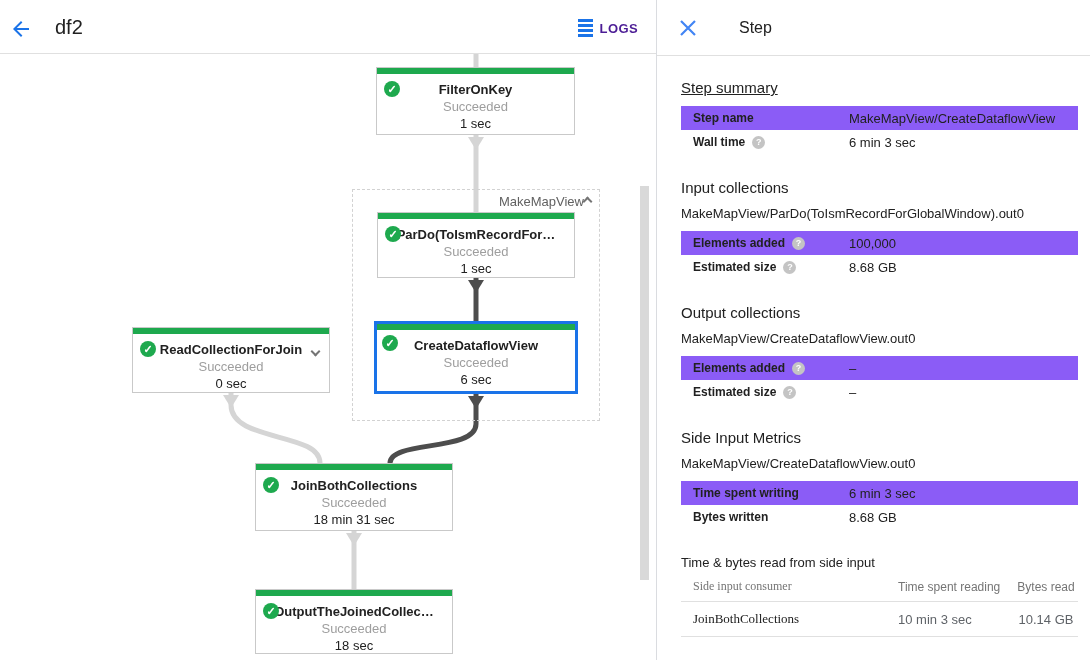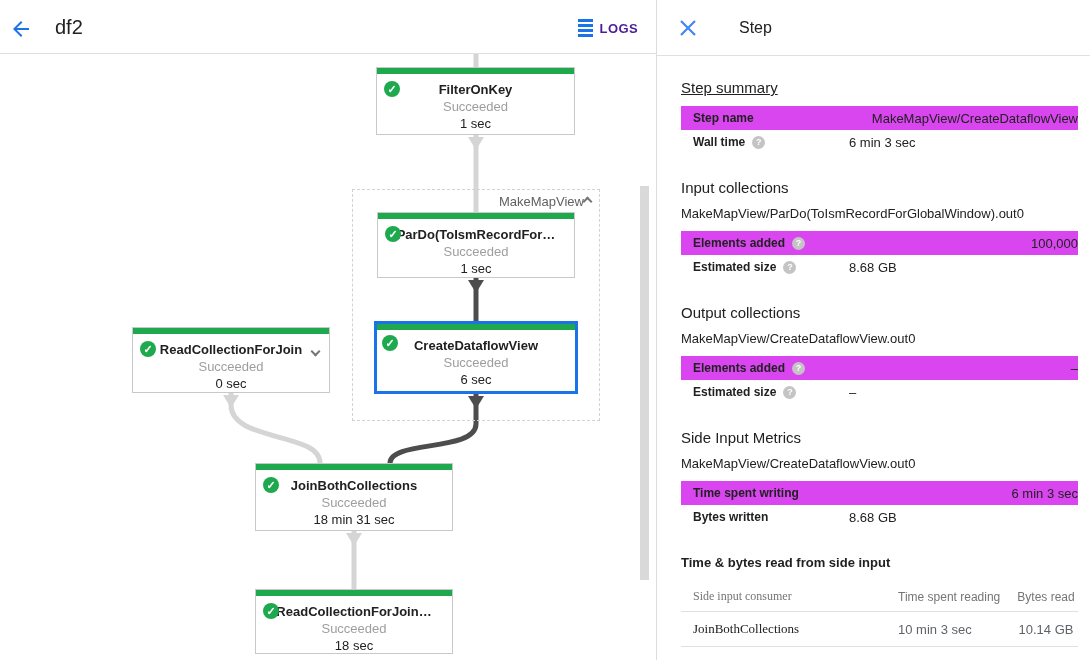--- a/index.html
+++ b/index.html
@@ -56,30 +56,30 @@
                   align-items:center; padding-left:22px;gap:20px; }
   .close-btn { width:18px; height:18px; cursor:pointer; }
   .panel-title { font-size:16px; color:#212121; margin-left:22px; }
   .panel-content { padding:0 12px 0 24px; }
 
   .section-heading { font-size:15px; color:#212121; margin:25px 0 10px; }
   .section-heading.first { margin-top:23px;text-decoration:underline; }
   .collection-name { font-size:13px; color:#212121; margin:0 0 10px; }
 
   .kv-row { display:flex; align-items:center; height:24px; padding-left:12px; }
-  .kv-row.alt { background:#d946ef;justify-content:space-between; }
+  .kv-row.alt { background:#8b5cf6; }
   .kv-label { width:156px; display:flex; align-items:center; font-size:12px;
               font-weight:bold; color:#212121; }
   .kv-value { font-size:13px; color:#212121; }
   .help-icon { width:13px; height:13px; border-radius:50%; background:#c4c4c4;
                color:#fff; font-size:9px; font-weight:bold; line-height:13px;
                text-align:center; margin-left:7px; cursor:pointer; }
   .help-icon::before { content:"?"; }
 
-  .table-title { font-size:13px; font-weight:bold; margin:26px 0 12px; }
+  .table-title { font-size:13px; font-weight:normal; margin:26px 0 2px; }
   .si-table .tr { display:flex; align-items:center; padding-left:12px; }
   .si-table .thead { border-bottom:1px solid #e0e0e0; padding-top:7px; padding-bottom:7px;
                      color:#757575; font-size:12px; }
   .si-table .tbody { border-bottom:1px solid #e0e0e0; padding-top:9px; padding-bottom:9px;
                      font-size:13px; }
   .col-consumer { width:205px;font-family:Liberation Serif, serif; }
   .col-time { width:116px; }
   .col-bytes { flex:1; text-align:center; }
   .tbody .col-consumer { color:#212121; }
   .tbody .col-time, .tbody .col-bytes { color:#5f6368; }
@@ -171,21 +171,21 @@
     <div class="node-bar"></div>
     <span class="check-icon">✓</span>
     <div class="node-title">JoinBothCollections</div>
     <div class="node-status">Succeeded</div>
     <div class="node-time">18 min 31 sec</div>
   </div>
 
   <div class="node" style="left:255px; top:539px; width:198px; height:65px;">
     <div class="node-bar"></div>
     <span class="check-icon">✓</span>
-    <div class="node-title">ReadCollectionForJoin…</div>
+    <div class="node-title">OutputTheJoinedCollec…</div>
     <div class="node-status">Succeeded</div>
     <div class="node-time">18 sec</div>
   </div>
 
   <div class="vscrollbar"></div>
 </div>
 
 <div class="side-panel">
   <div class="panel-header">
     <div class="close-btn">

